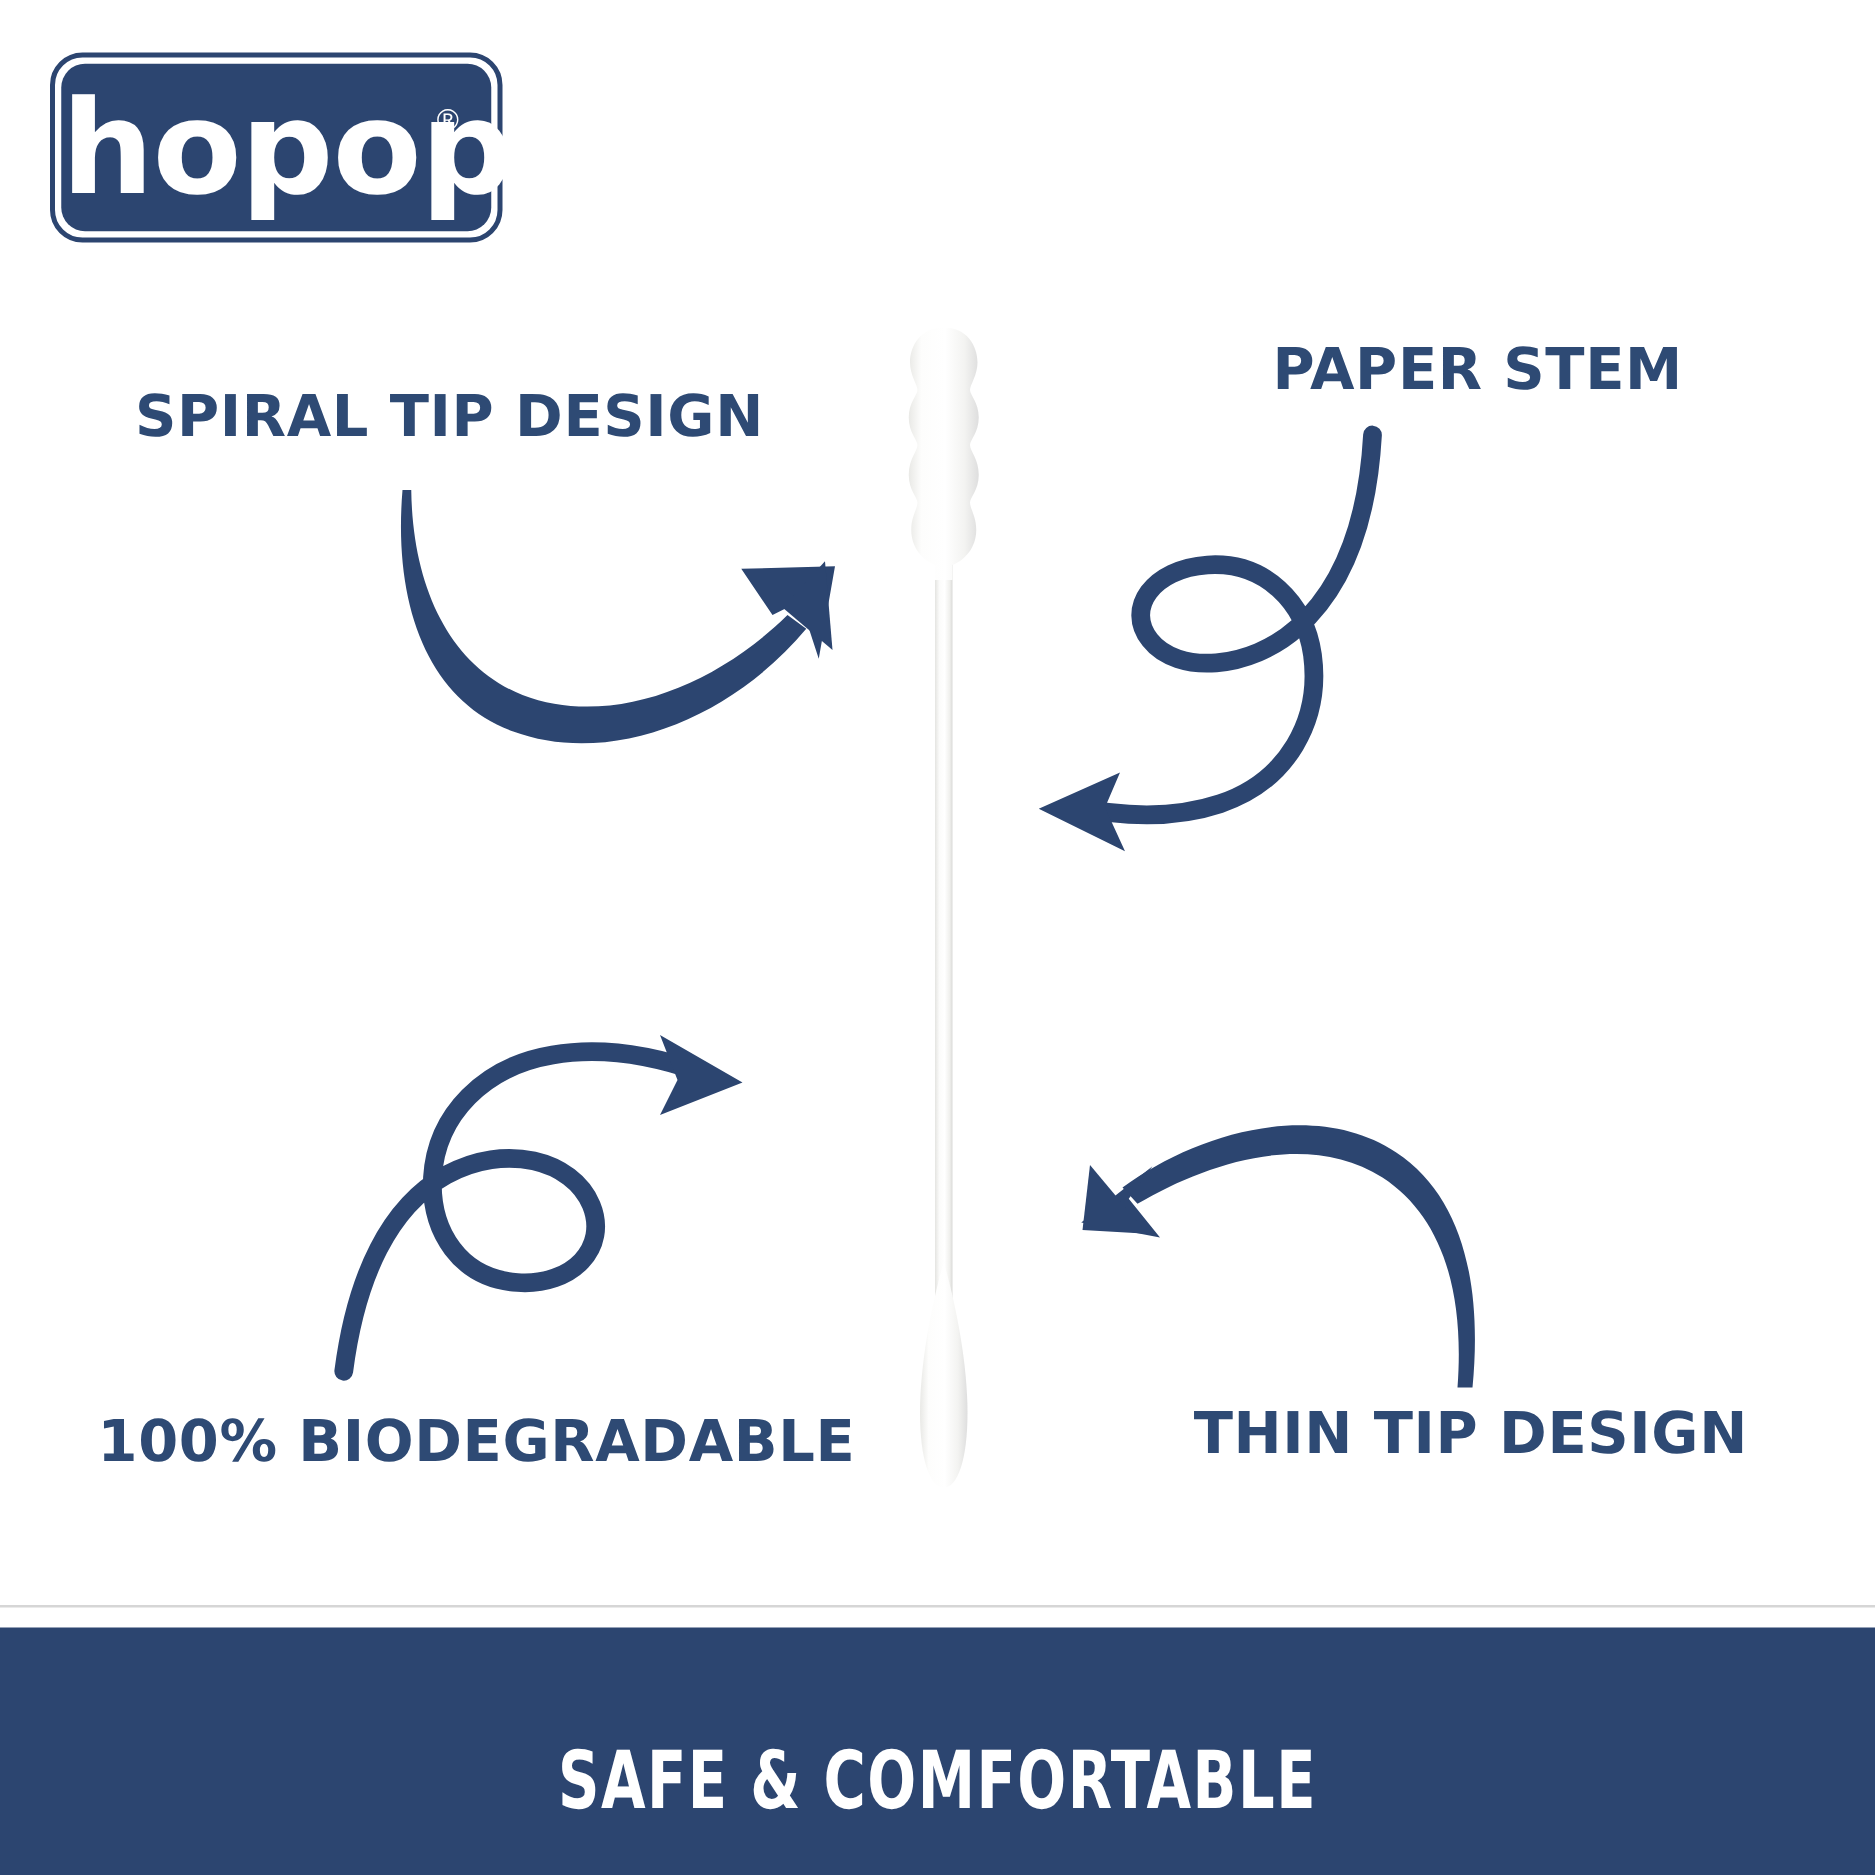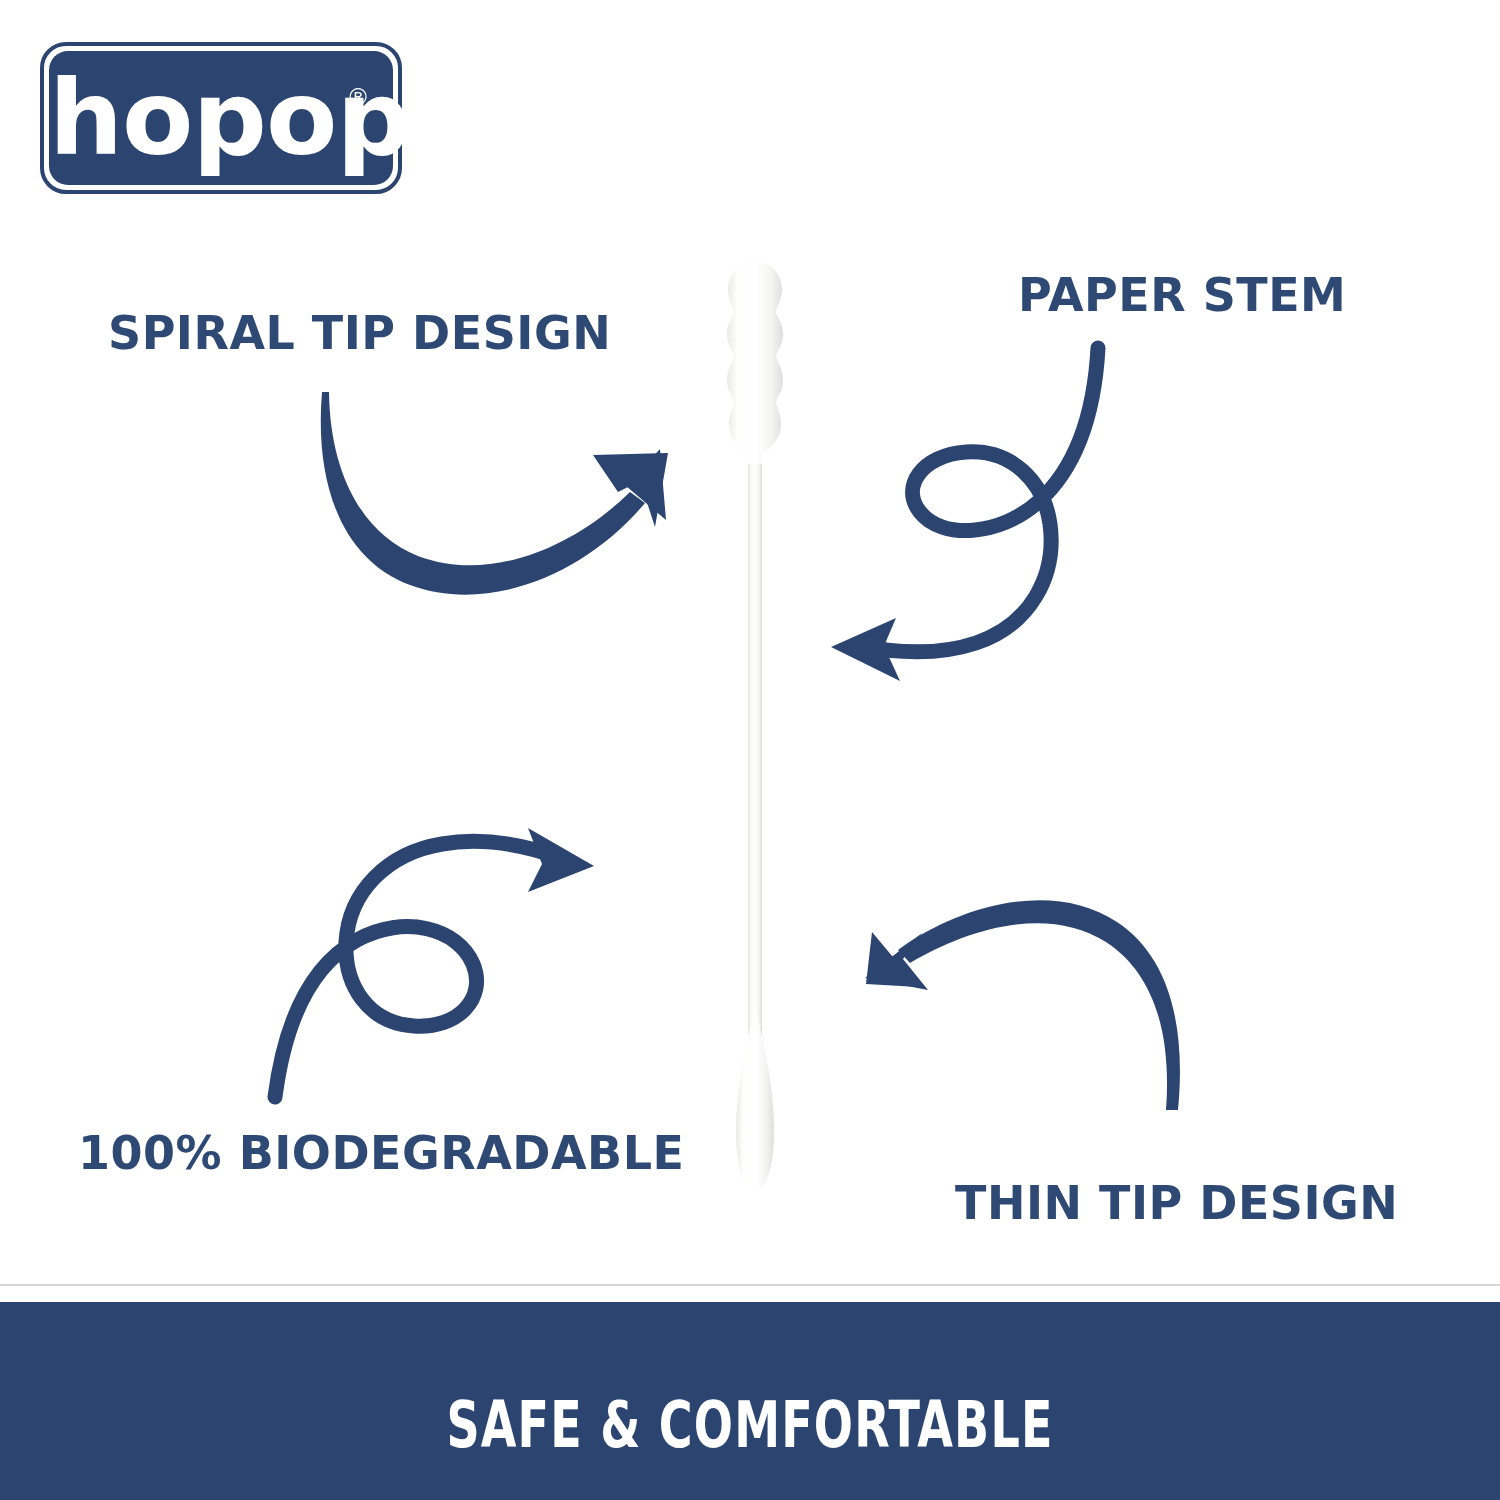--- a/index.html
+++ b/index.html
@@ -56,21 +56,21 @@
     color:#2E4A74;
     font-weight:700;
     font-size:46px;
     letter-spacing:0.5px;
     white-space:nowrap;
     font-family:"DejaVu Sans",sans-serif;
   }
   #label-spiral{left:108px;top:306px;}
   #label-paper{left:1018px;top:268px;}
   #label-bio{left:78px;top:1126px;}
-  #label-thin{left:955px;top:1176px;}
+  #label-thin{left:955px;top:1119px;}
 
   
   #arrows{position:absolute;left:0;top:0;width:1500px;height:1500px;pointer-events:none;}
 
   
   #product{position:absolute;left:690px;top:250px;width:130px;height:950px;}
 
   
   .hairline{
     position:absolute;left:0;top:1284px;width:1500px;height:2px;

